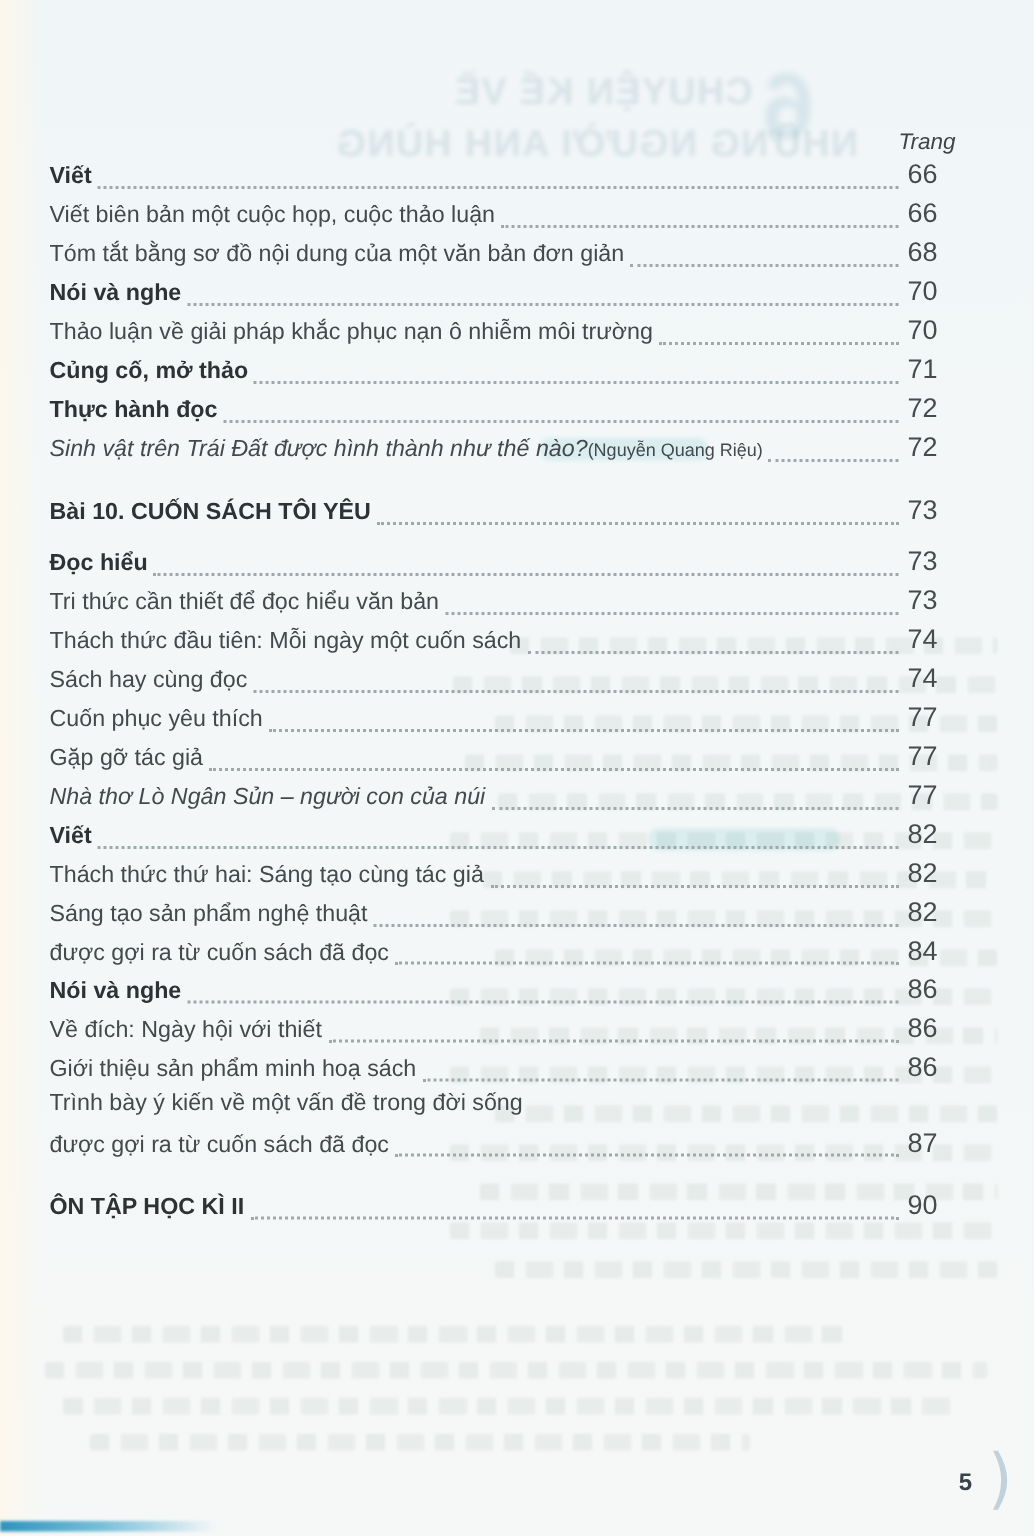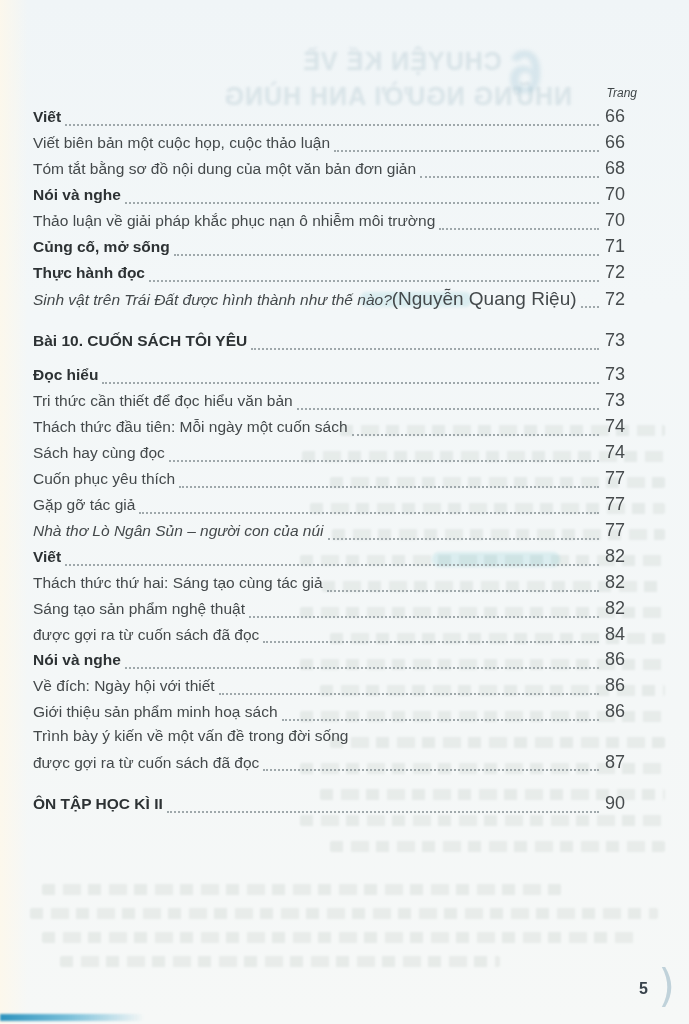--- a/index.html
+++ b/index.html
@@ -58,21 +58,21 @@
     border-radius: 7px;
     filter: blur(1.5px);
     pointer-events: none;
   }
 
   
   .trang {
     position: absolute;
     top: 86px; right: 52px;
     font-style: italic;
-    font-size: 12px;
+    font-size: 15px;
     color: #3e4547;
   }
 
   
   .toc {
     position: absolute;
     left: 33px; top: 106px; width: 598px;
   }
   .toc-row {
     display: flex;
@@ -82,21 +82,21 @@
   .toc-row.tight { height: 25px; }
   .gap-lg { margin-top: 16px; }
   .gap-md { margin-top: 8px; }
   .toc-label {
     white-space: nowrap;
     font-size: 15.5px;
     color: #44494b;
   }
   .toc-label.bold { font-weight: bold; color: #2d3234; }
   .toc-label.italic { font-style: italic; }
-  .toc-suffix { font-style: normal; font-size: 19px; color: #44494b; white-space: nowrap; }
+  .toc-suffix { font-style: normal; font-size: 12px; color: #44494b; white-space: nowrap; }
   .leader {
     flex: 1 1 auto;
     min-width: 12px;
     border-bottom: 2px dotted #9fa8ab;
     align-self: flex-end;
     margin: 0 6px 6px 4px;
     height: 0;
   }
   .toc-page {
     font-size: 18px;
@@ -189,21 +189,21 @@
         <span class="toc-label bold">Nói và nghe</span>
         <span class="leader"></span>
         <span class="toc-page">70</span>
       </div>
       <div class="toc-row">
         <span class="toc-label">Thảo luận về giải pháp khắc phục nạn ô nhiễm môi trường</span>
         <span class="leader"></span>
         <span class="toc-page">70</span>
       </div>
       <div class="toc-row">
-        <span class="toc-label bold">Củng cố, mở sống</span>
+        <span class="toc-label bold">Củng cố, mở thảo</span>
         <span class="leader"></span>
         <span class="toc-page">71</span>
       </div>
       <div class="toc-row">
         <span class="toc-label bold">Thực hành đọc</span>
         <span class="leader"></span>
         <span class="toc-page">72</span>
       </div>
       <div class="toc-row">
         <span class="toc-label italic">Sinh vật trên Trái Đất được hình thành như thế nào?</span>

